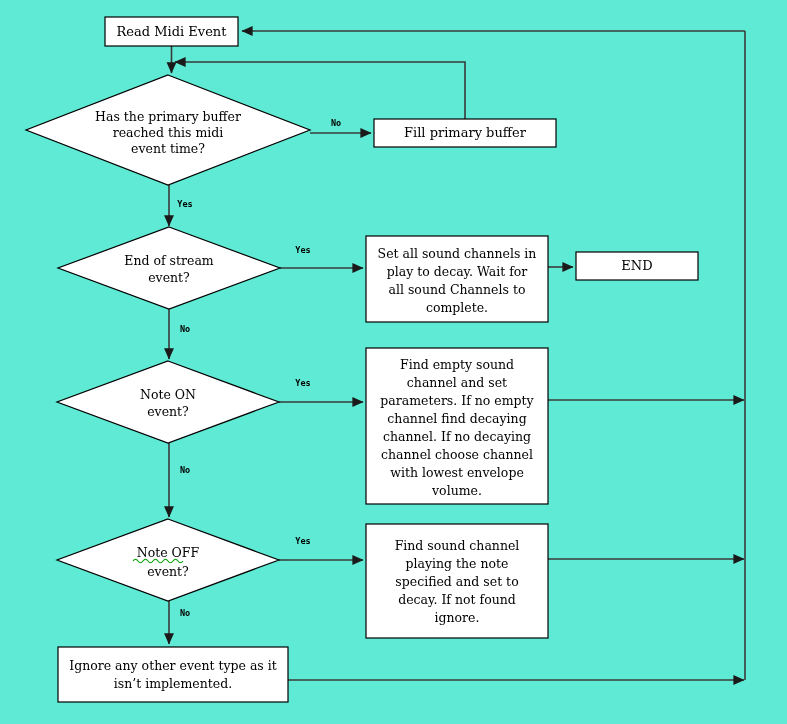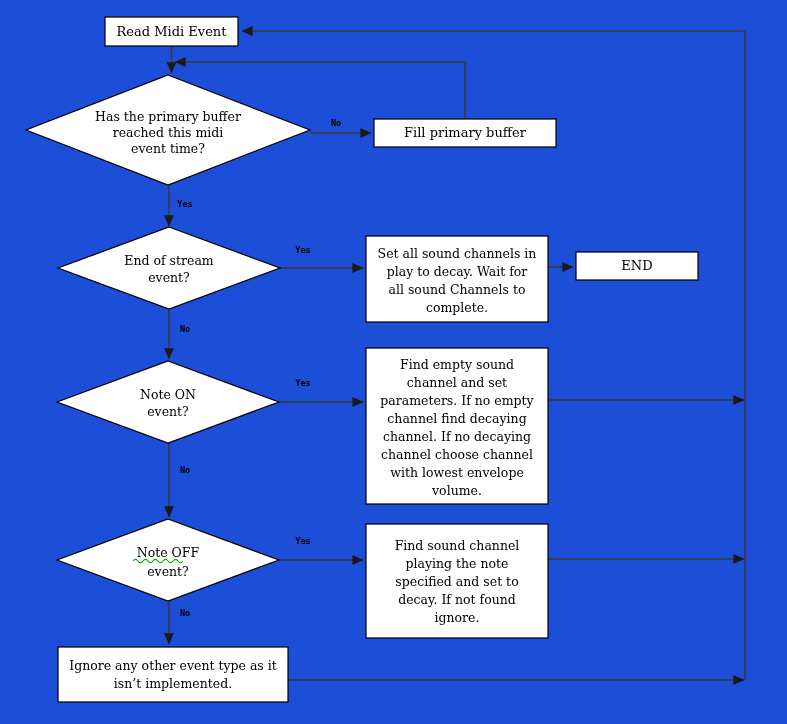--- a/index.html
+++ b/index.html
@@ -7,21 +7,21 @@
     padding: 0;
     background: #ffffff;
   }
   body {
     font-family: "DejaVu Serif", "Liberation Serif", serif;
   }
   #canvas {
     position: relative;
     width: 787px;
     height: 724px;
-    background: #1d4ed8;
+    background: #5eead4;
     overflow: hidden;
   }
   #flow-svg {
     position: absolute;
     top: 0;
     left: 0;
     width: 787px;
     height: 724px;
   }
   .node-box {

